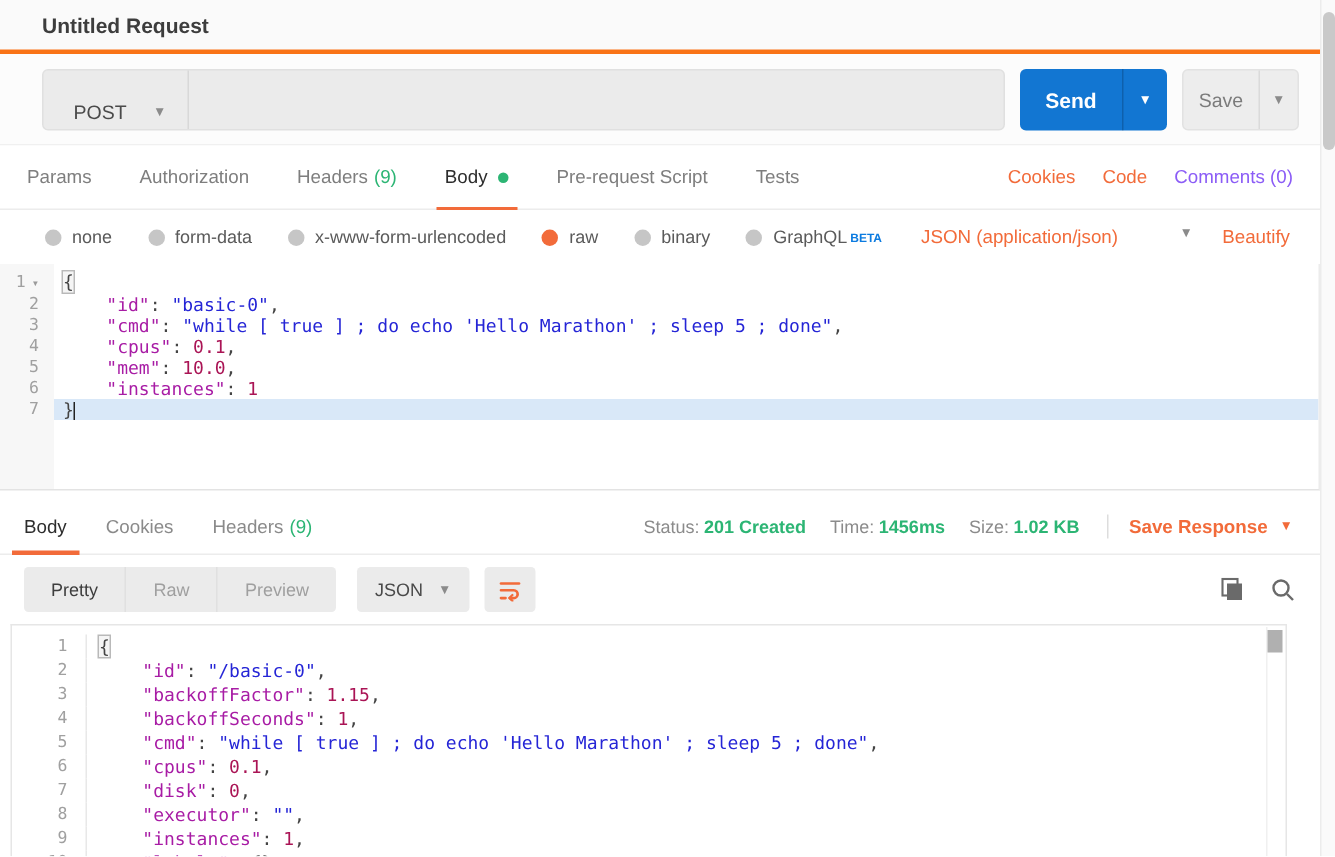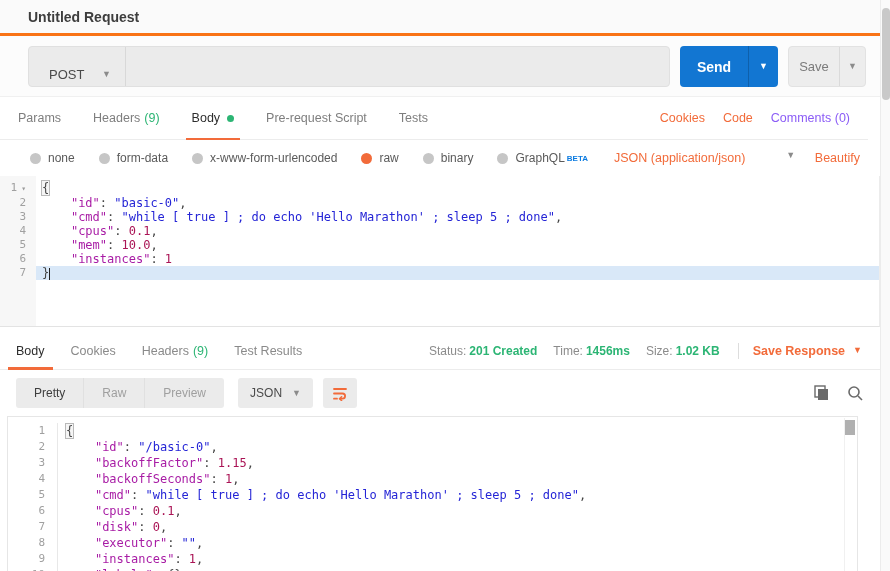--- a/index.html
+++ b/index.html
@@ -20,21 +20,21 @@
   .url-divider { width:1px; background:#d8d8d8; }
   .urlfield { flex:1; display:flex; align-items:center; padding-left:16px; font-size:13px; color:#4a4a4a; }
   .sendbtn { position:absolute; left:680px; top:10px; width:98px; height:41px; background:var(--send_blue,#1276d2); border-radius:4px; display:flex; color:#fff; cursor:pointer; }
   .sendbtn .send-main { flex:1; display:flex; align-items:center; justify-content:center; font-size:14px; font-weight:bold; }
   .sendbtn .send-caret { width:30px; border-left:1px solid rgba(0,0,0,0.18); display:flex; align-items:center; justify-content:center; }
   .sendbtn .caret { color:#fff; }
   .savebtn { position:absolute; left:788px; top:10px; width:78px; height:41px; background:#ededed; border:1px solid #e2e2e2; border-radius:4px; display:flex; color:#7b7b7b; cursor:pointer; }
   .savebtn .save-main { flex:1; display:flex; align-items:center; justify-content:center; font-size:13px; }
   .savebtn .save-caret { width:26px; border-left:1px solid #dadada; display:flex; align-items:center; justify-content:center; }
   
-  .reqtabs { position:absolute; top:97px; left:0; right:22px; height:43px; display:flex; align-items:stretch; border-bottom:1px solid #ececec; background:#fff; }
+  .reqtabs { position:absolute; top:97px; left:0; right:10px; height:43px; display:flex; align-items:stretch; border-bottom:1px solid #ececec; background:#fff; }
   .reqtabs .tab { display:flex; align-items:center; padding:0 2px; margin-left:28px; font-size:12.5px; color:#7e7e7e; cursor:pointer; position:relative; }
   .reqtabs .tab:first-child { margin-left:16px; }
   .reqtabs .tab .count { color:var(--green,#2cb574); margin-left:4px; }
   .reqtabs .tab.active { color:#2d2d2d; }
   .reqtabs .tab.active::after { content:""; position:absolute; left:-4px; right:-4px; bottom:-1px; height:2px; background:var(--orange,#f26b3a); }
   .greendot { width:7px; height:7px; border-radius:50%; background:var(--green,#2cb574); margin-left:7px; }
   .reqtabs .spacer { flex:1; }
   .reqtabs .rlink { display:flex; align-items:center; margin-right:18px; font-size:12.5px; color:var(--orange,#f26b3a); cursor:pointer; }
   .reqtabs .rlink.dim { color:#8b5cf6; }
   
@@ -136,20 +136,23 @@
         <span class="caret">▼</span>
       </div>
     </div>
   </div>
 
   <div class="reqtabs">
     <div class="tab">
       <span>Params</span>
     </div>
     <div class="tab">
+      <span>Authorization</span>
+    </div>
+    <div class="tab">
       <span>Headers</span>
       <span class="count">(9)</span>
     </div>
     <div class="tab active">
       <span>Body</span>
       <span class="greendot"></span>
     </div>
     <div class="tab">
       <span>Pre-request Script</span>
     </div>
@@ -239,23 +242,20 @@
   <div class="respmeta">
     <div class="tab active">
       <span>Body</span>
     </div>
     <div class="tab">
       <span>Cookies</span>
     </div>
     <div class="tab">
       <span>Headers</span>
       <span class="count">(9)</span>
-    </div>
-    <div class="tab">
-      <span>Test Results</span>
     </div>
     <div class="spacer"></div>
     <div class="metaitem">
       <span>Status:</span><b>201 Created</b>
     </div>
     <div class="metaitem">
       <span>Time:</span><b>1456ms</b>
     </div>
     <div class="metaitem">
       <span>Size:</span><b>1.02 KB</b>

